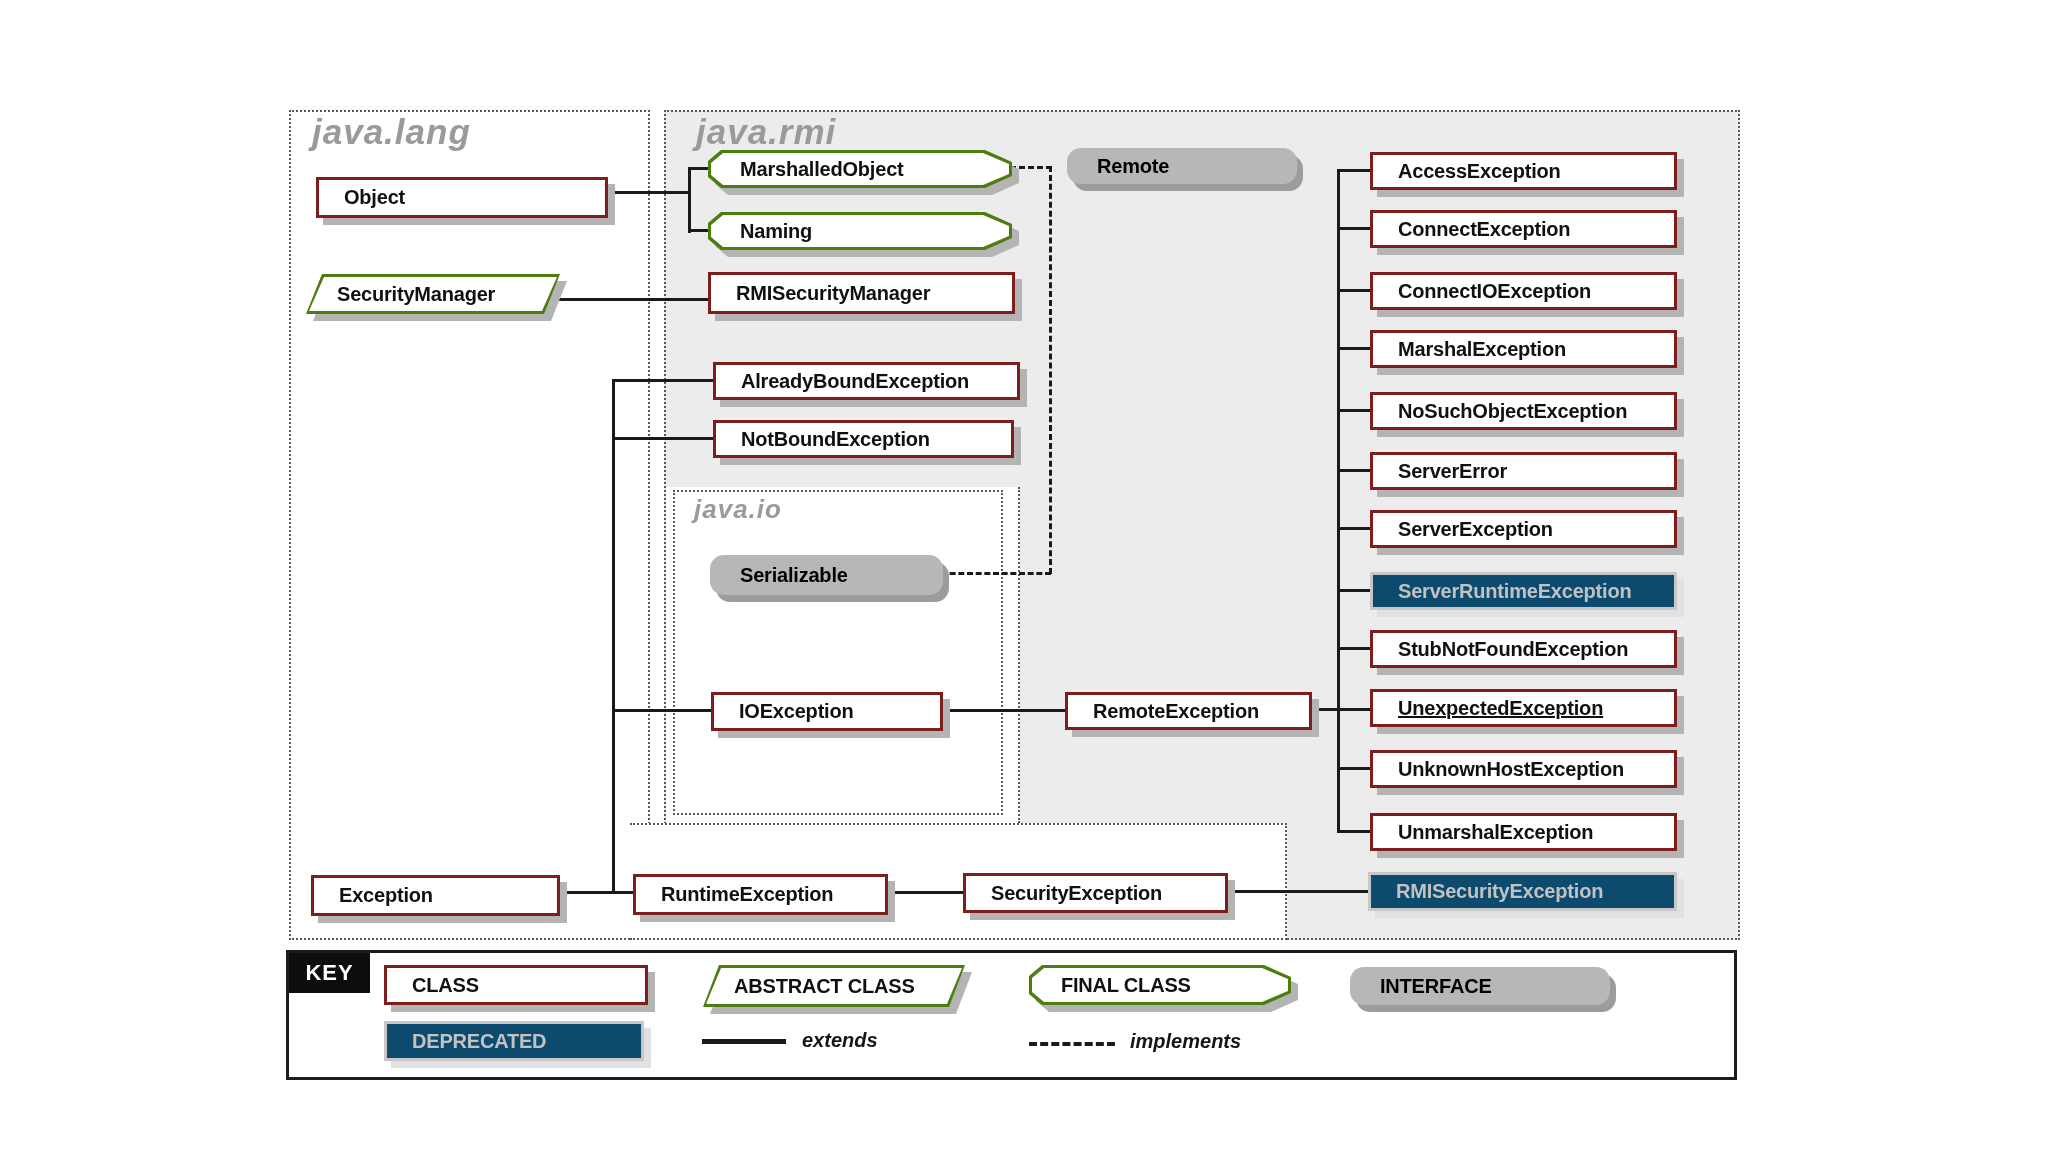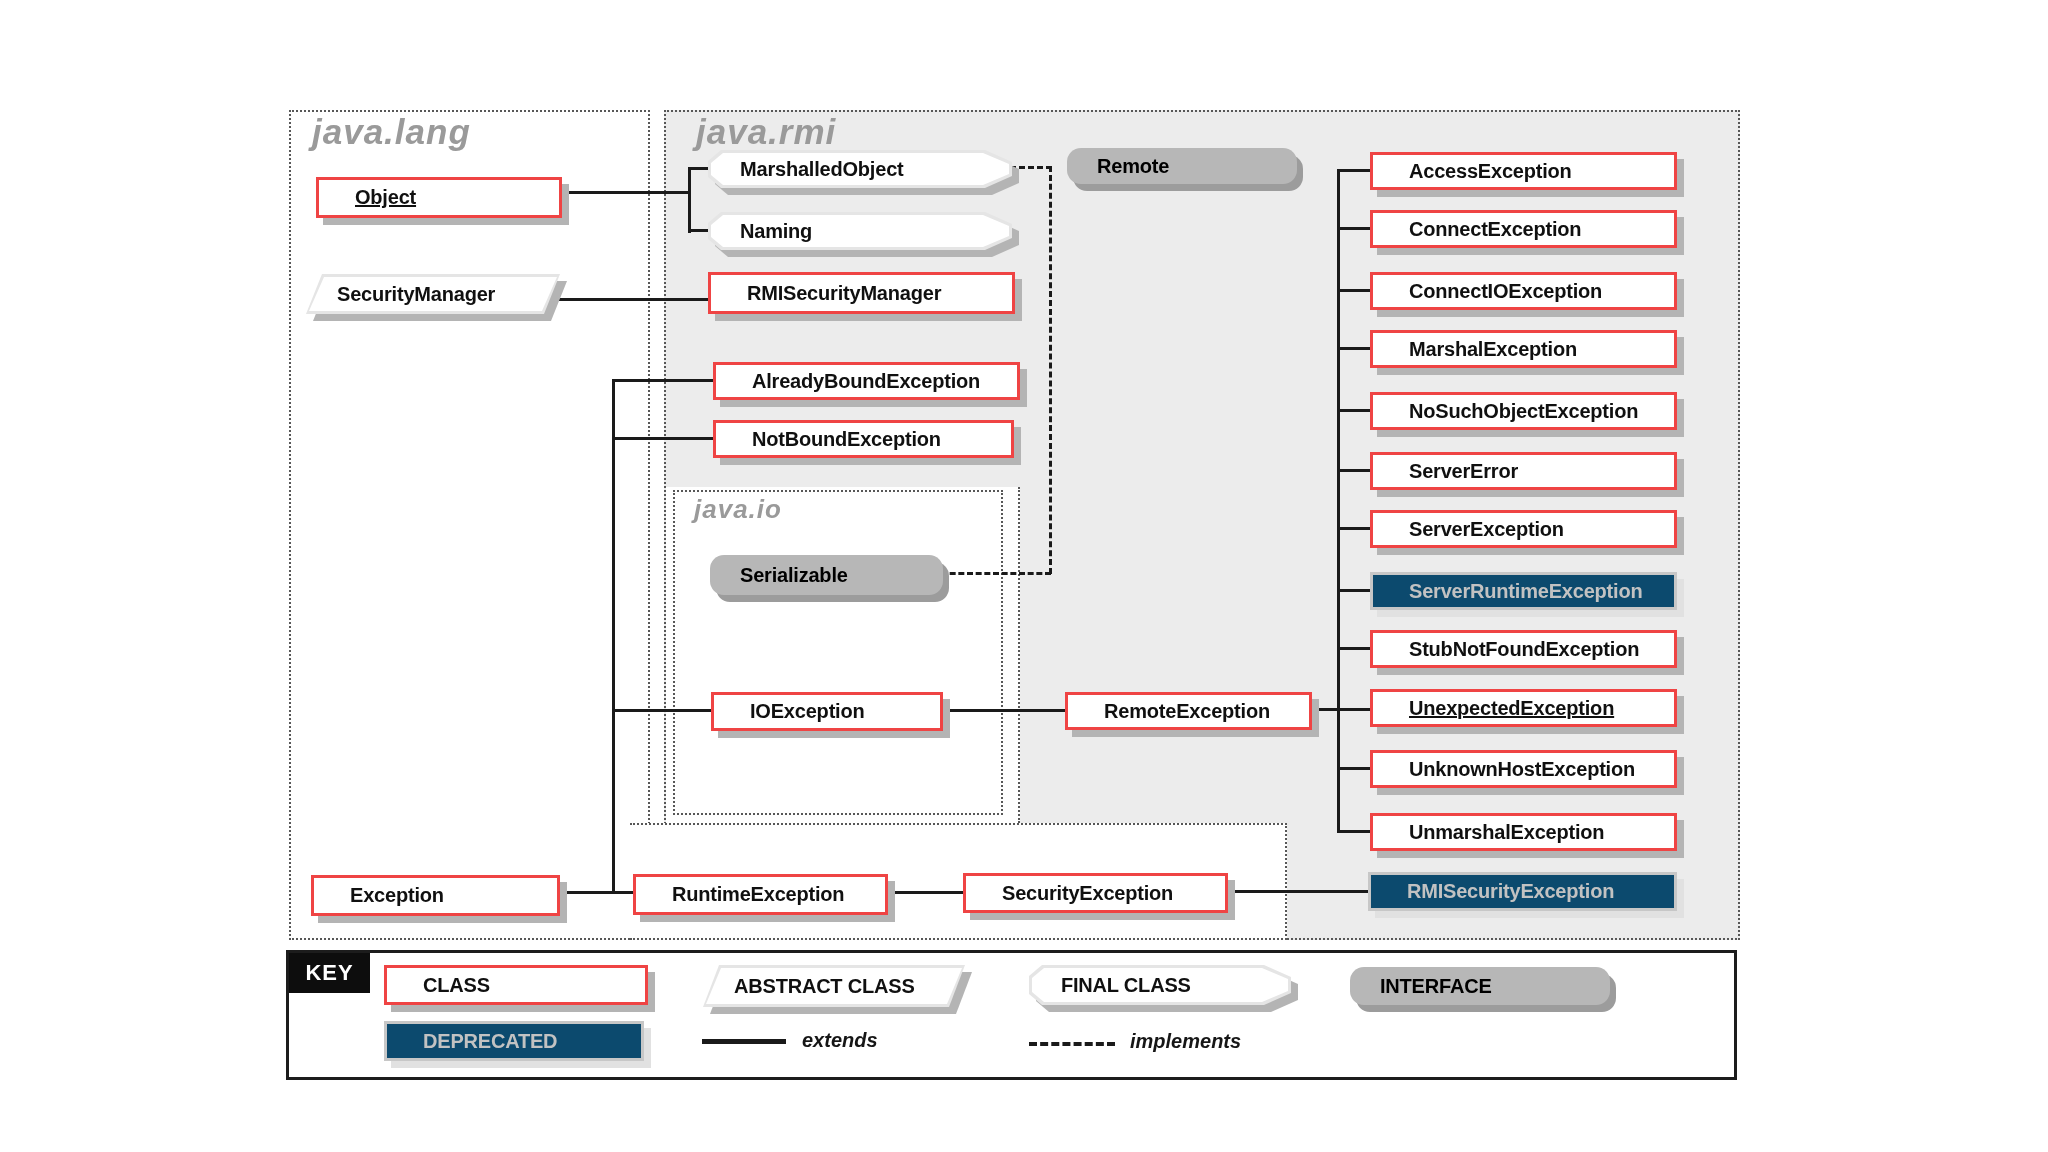--- a/index.html
+++ b/index.html
@@ -8,28 +8,28 @@
 
   
   .region{position:absolute;box-sizing:border-box;}
   .dotted{border:2px dotted #575757;}
   .pkg-label{position:absolute;font-style:italic;font-weight:700;font-size:35px;
              color:#9a9a9a;letter-spacing:1px;}
 
   
   .node{position:absolute;box-sizing:border-box;display:flex;align-items:center;
         font-weight:700;font-size:20px;color:#101010;letter-spacing:-0.2px;white-space:nowrap;}
-  .box{background:#fff;border:3px solid #ef4444;box-shadow:7px 7px 0 #b4b4b4;padding-left:36px;}
+  .box{background:#fff;border:3px solid #7f1d1d;box-shadow:7px 7px 0 #b4b4b4;padding-left:25px;}
   .box.dep{border-color:#c7c7c7;color:#c2c2c2;background:#0c4a6e;box-shadow:7px 7px 0 #e1e1e1;}
   .iface{background:#b7b7b7;border-radius:14px;color:#000000;box-shadow:6px 7px 0 #9c9c9c;
          padding-left:30px;}
 
   
   .shape-wrap{position:absolute;filter:drop-shadow(7px 7px 0 #b4b4b4);}
-  .shape-outer{position:relative;width:100%;height:100%;background:#e5e5e5;}
+  .shape-outer{position:relative;width:100%;height:100%;background:#4d7c0f;}
   .shape-inner{position:absolute;inset:3px;background:#fff;display:flex;align-items:center;
                font-weight:700;font-size:20px;color:#101010;letter-spacing:-0.2px;white-space:nowrap;}
   .para .shape-outer{clip-path:polygon(16px 0,100% 0,calc(100% - 16px) 100%,0 100%);}
   .para .shape-inner{clip-path:polygon(15px 0,100% 0,calc(100% - 15px) 100%,0 100%);padding-left:28px;}
   .oct .shape-outer{clip-path:polygon(13px 0,calc(100% - 27px) 0,100% 12px,100% calc(100% - 12px),
                     calc(100% - 27px) 100%,13px 100%,0 calc(100% - 11px),0 11px);}
   .oct .shape-inner{clip-path:polygon(12px 0,calc(100% - 26px) 0,100% 11px,100% calc(100% - 11px),
                     calc(100% - 26px) 100%,12px 100%,0 calc(100% - 10px),0 10px);padding-left:29px;}
 
   
@@ -92,21 +92,21 @@
   <div class="hline" style="left:1337px;top:527px;width:35px;"></div>
   <div class="hline" style="left:1337px;top:589px;width:35px;"></div>
   <div class="hline" style="left:1337px;top:647px;width:35px;"></div>
   <div class="hline" style="left:1337px;top:767px;width:35px;"></div>
   <div class="hline" style="left:1337px;top:830px;width:35px;"></div>
 
   <div class="dash-h" style="left:1010px;top:166px;width:42px;"></div>
   <div class="dash-v" style="left:1049px;top:166px;height:408px;"></div>
   <div class="dash-h" style="left:941px;top:572px;width:110px;"></div>
 
-  <div class="node box" style="left:316px;top:177px;width:246px;height:41px;text-decoration:underline;">
+  <div class="node box" style="left:316px;top:177px;width:292px;height:41px;">
     <span>Object</span>
     </div>
 
   <div class="shape-wrap para" style="left:306px;top:274px;width:254px;height:40px;">
     <div class="shape-outer">
       <div class="shape-inner">
           <span>SecurityManager</span>
         </div>
     </div>
     </div>

